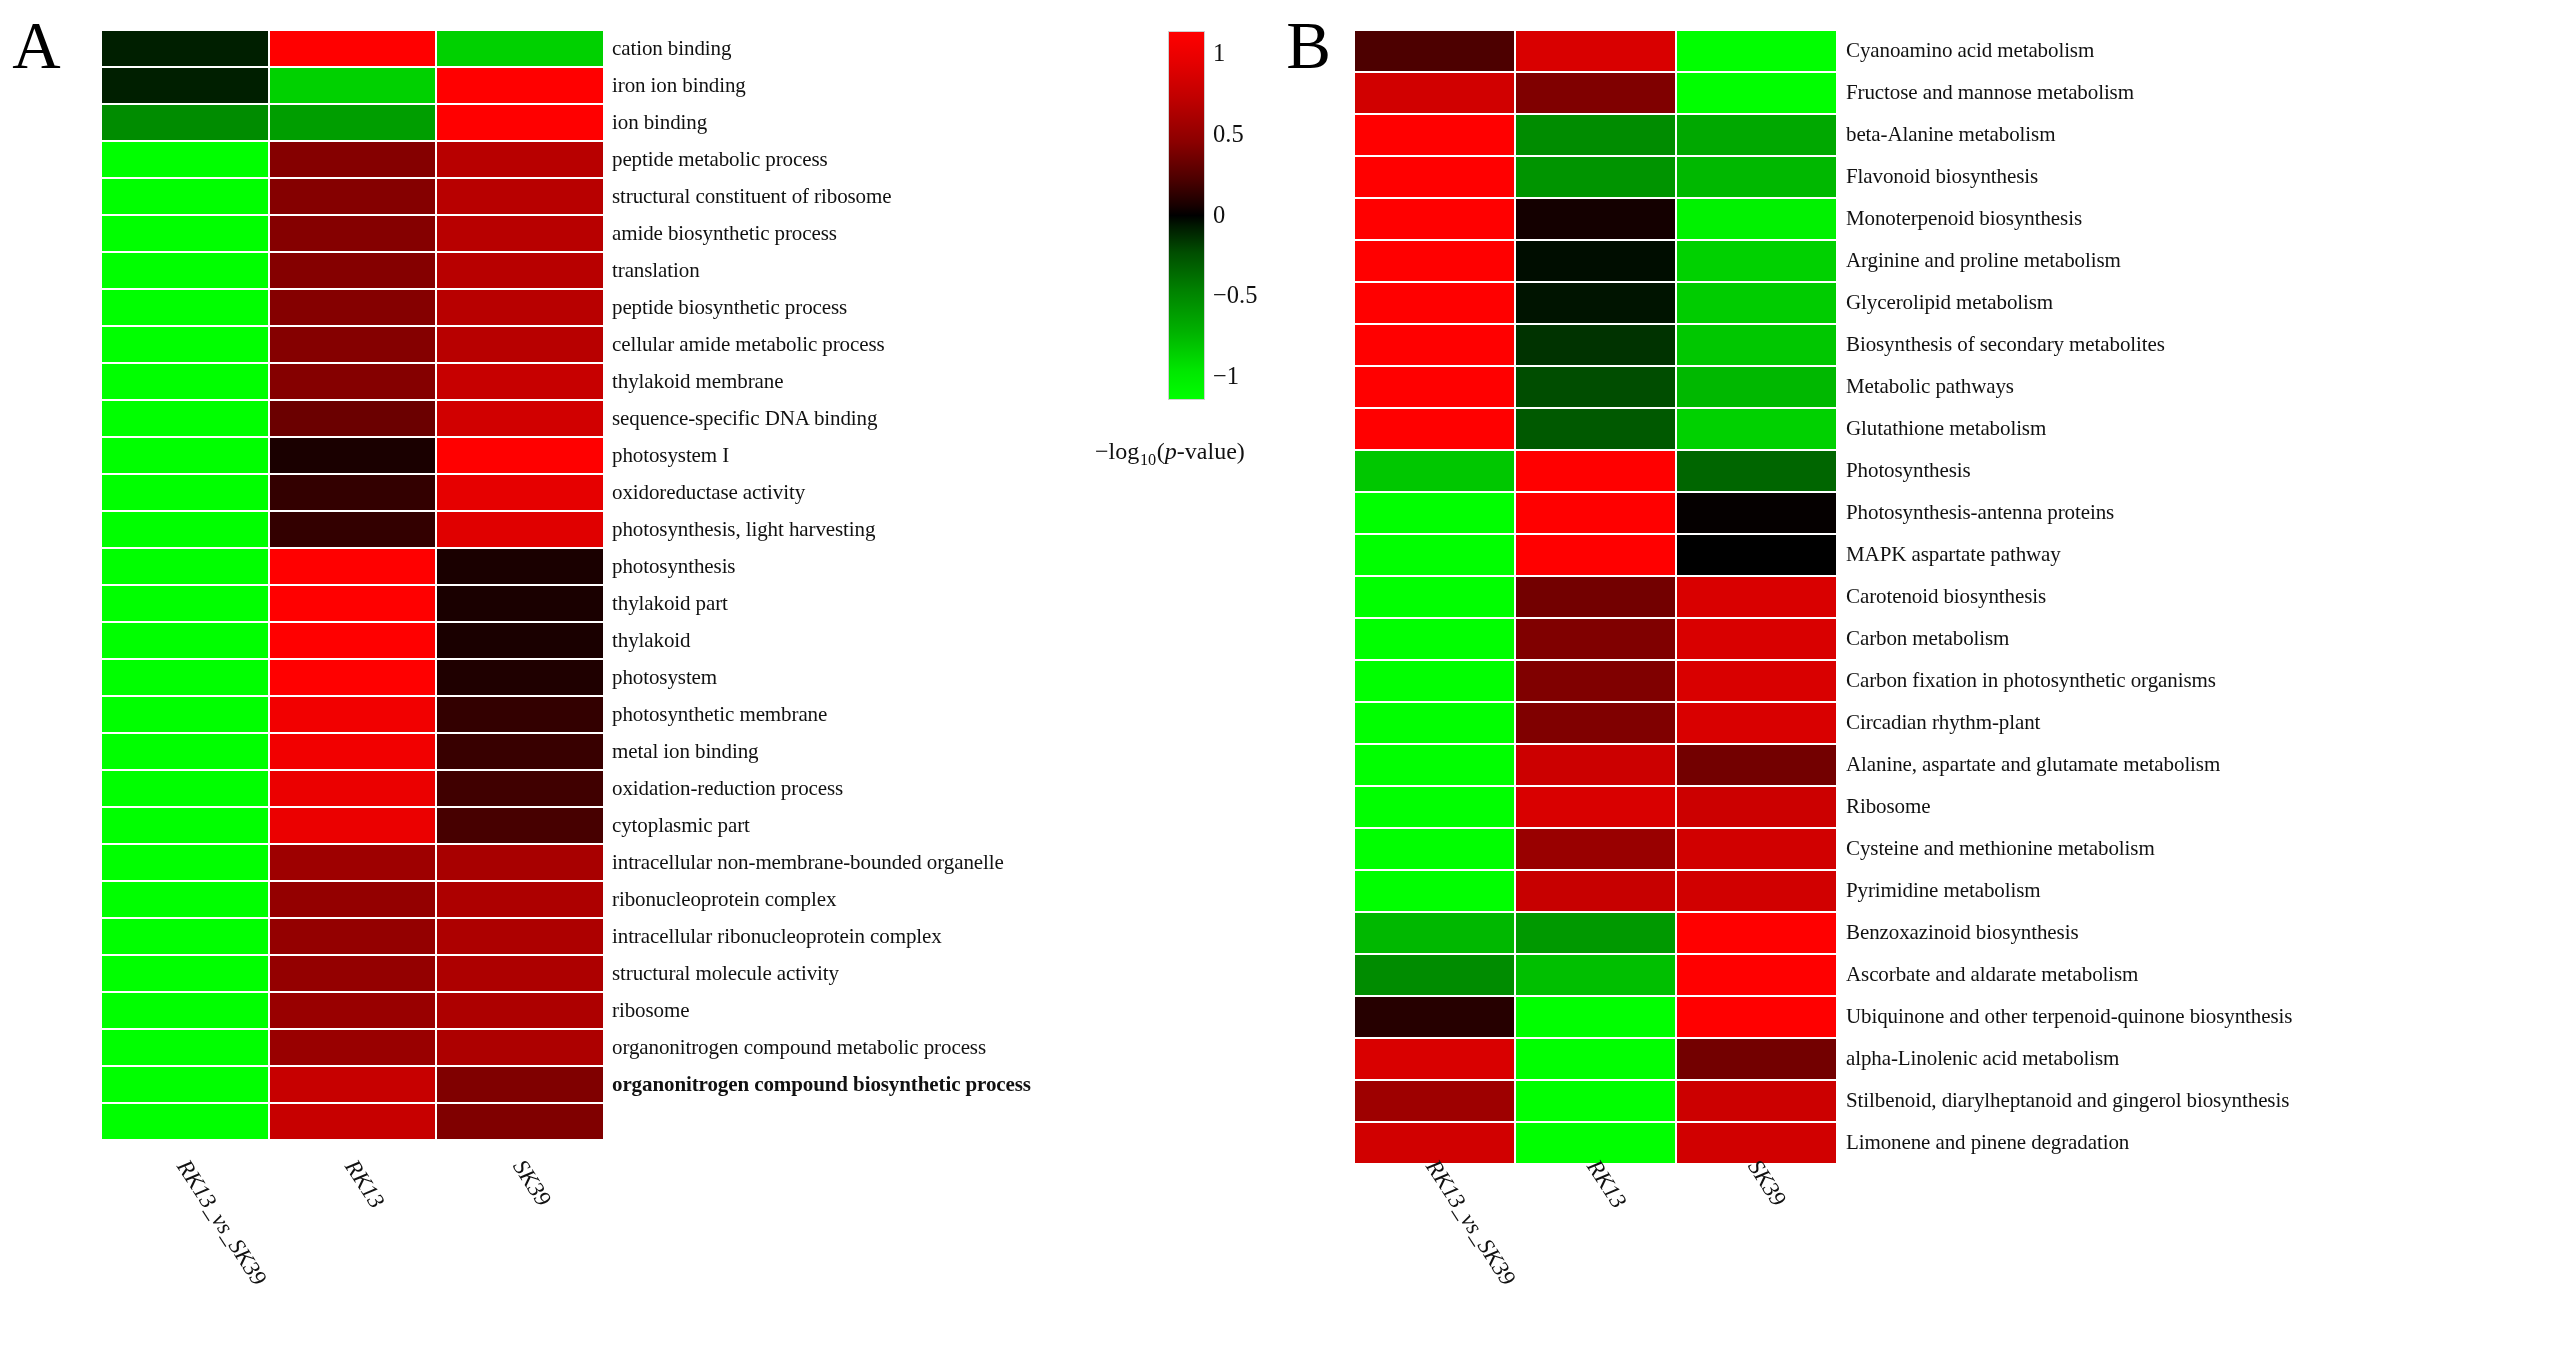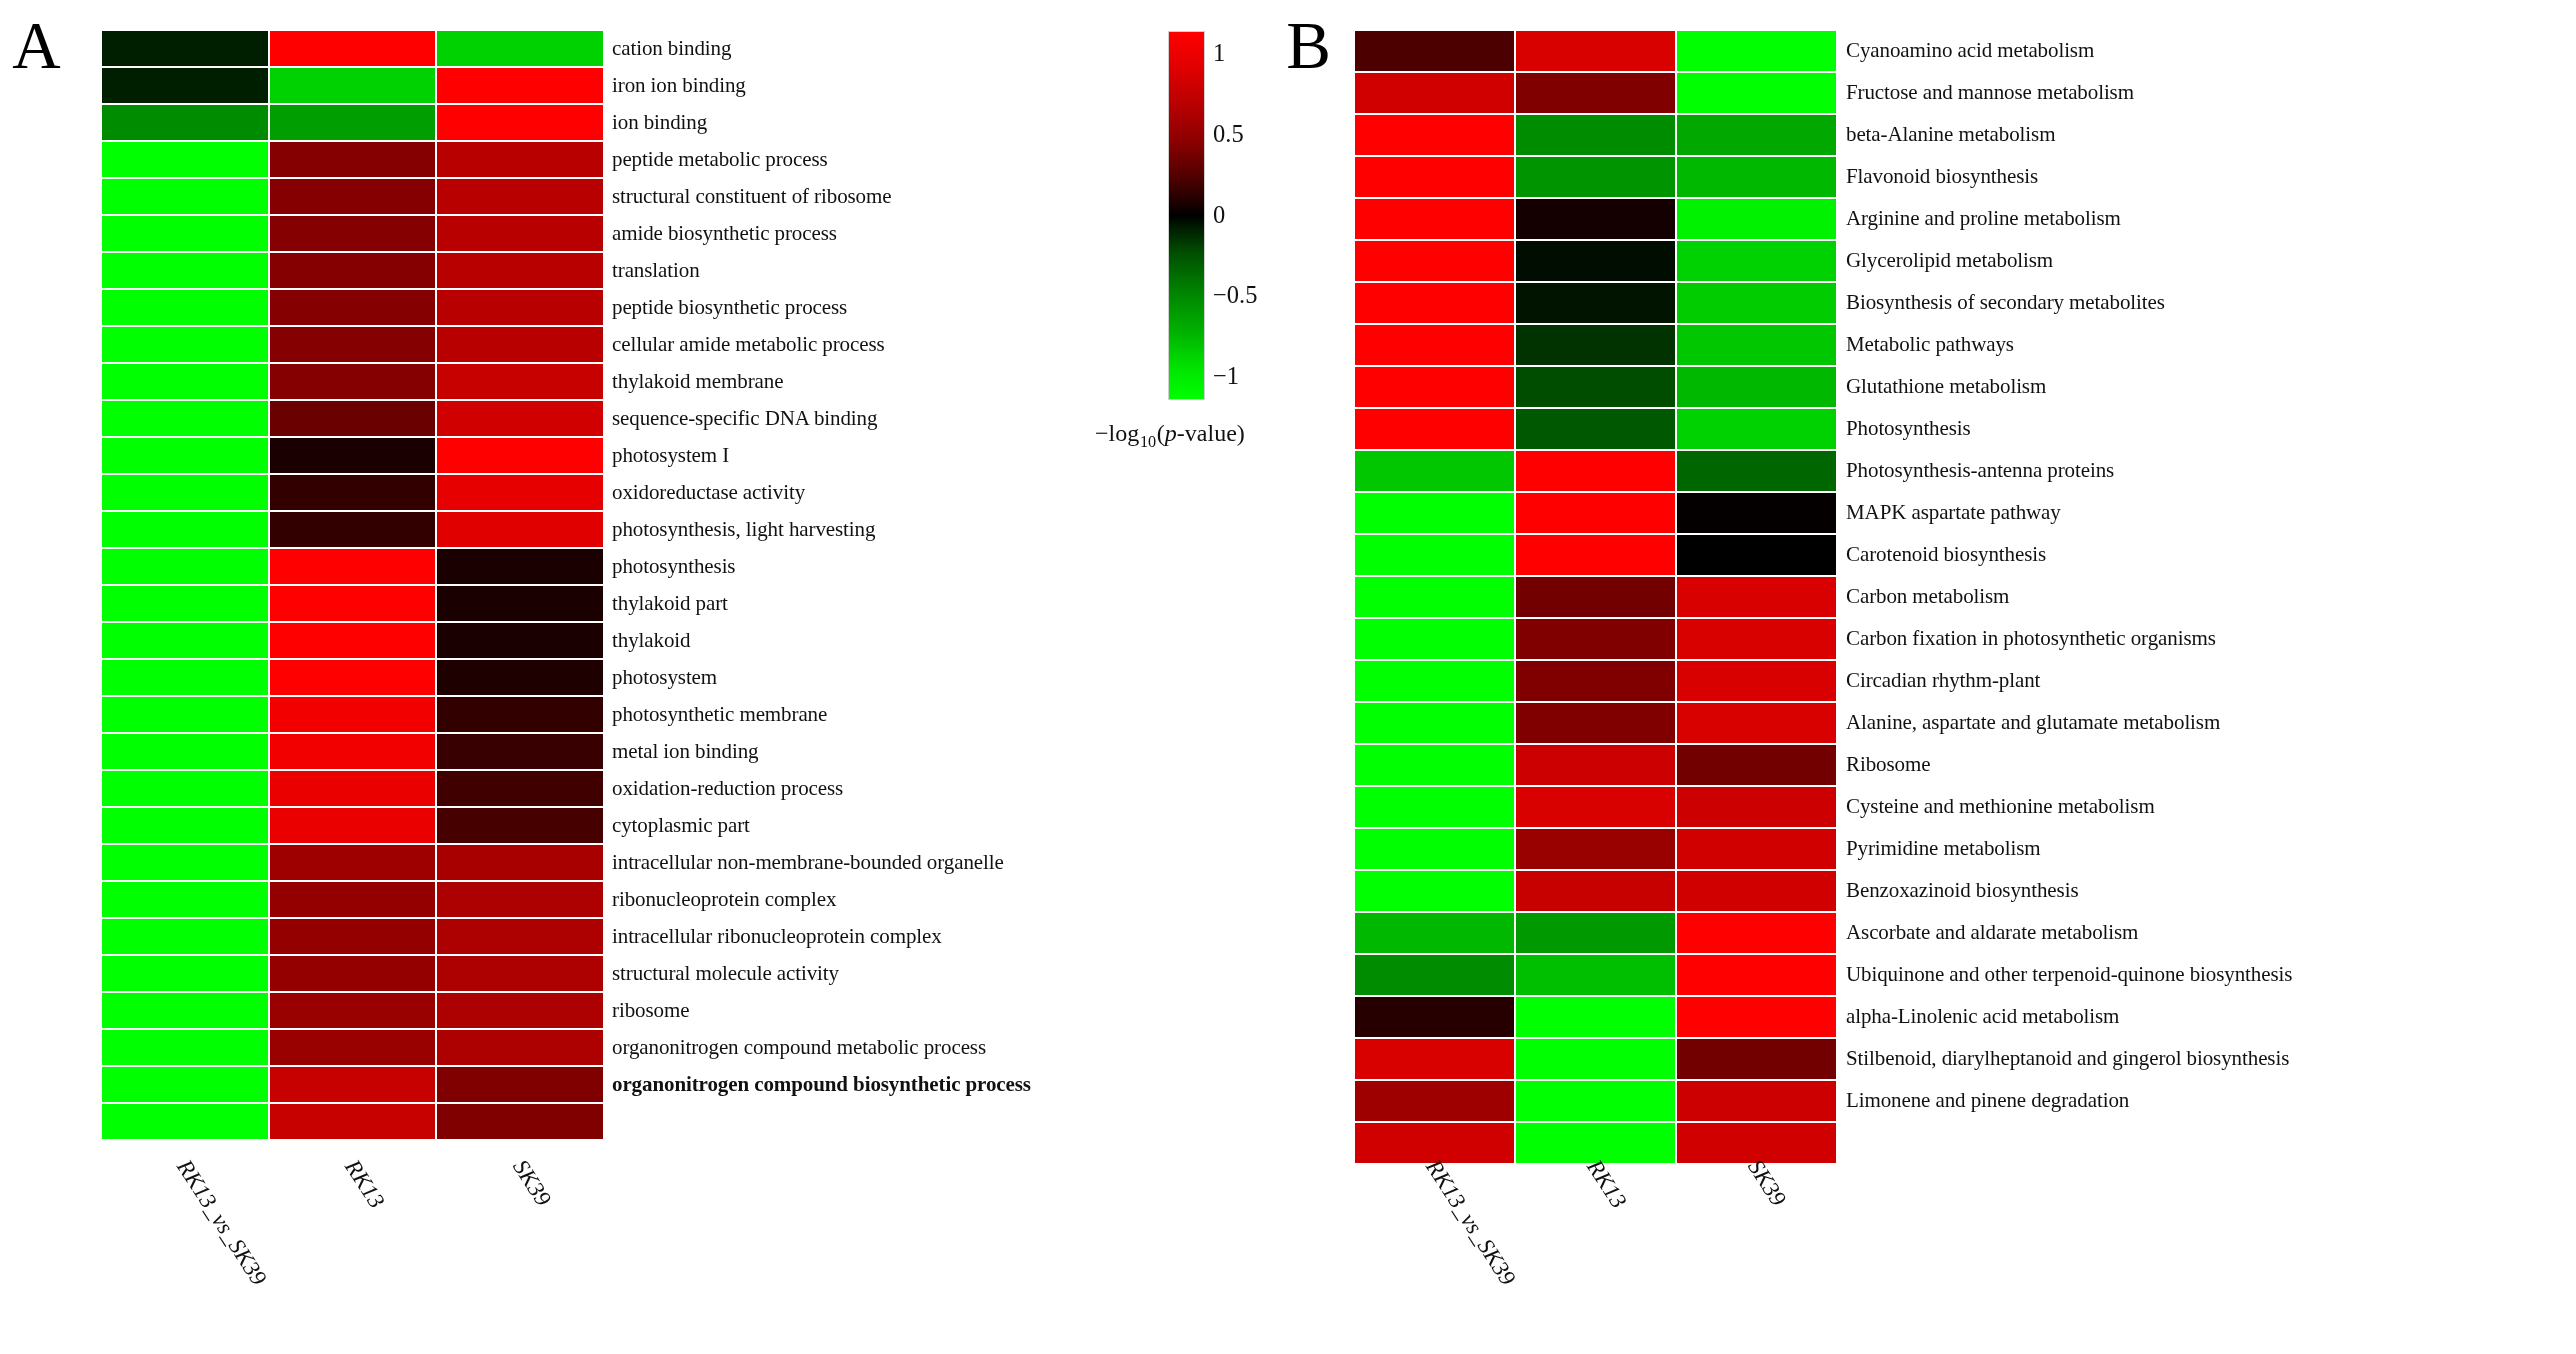--- a/index.html
+++ b/index.html
@@ -148,21 +148,21 @@
     position: absolute;
     left: 0;
     font-size: 24.5px;
     line-height: 1;
     color: #111;
     transform: translateY(-50%);
   }
   .cbar-caption {
     position: absolute;
     left: -73px;
-    top: 389px;
+    top: 407px;
     font-size: 24px;
     white-space: nowrap;
     color: #111;
   }
   .cbar-caption .sub {
     font-size: 16.3px;
     vertical-align: sub;
     padding: 0 0.7px;
   }
   .cbar-caption .ital { font-style: italic; }
@@ -523,20 +523,21 @@
           <div class="hm-cell" title="Limonene and pinene degradation / RK13_vs_SK39 = 0.82" style="background: rgb(209, 0, 0);"></div>
           <div class="hm-cell" title="Limonene and pinene degradation / RK13 = -1" style="background: rgb(0, 255, 0);"></div>
           <div class="hm-cell" title="Limonene and pinene degradation / SK39 = 0.82" style="background: rgb(209, 0, 0);"></div>
         </div>
       </div>
     <div class="rowlabels" id="labels-B">
         <div class="rowlabel" style="height: 42px;">Cyanoamino acid metabolism</div>
         <div class="rowlabel" style="height: 42px;">Fructose and mannose metabolism</div>
         <div class="rowlabel" style="height: 42px;">beta-Alanine metabolism</div>
         <div class="rowlabel" style="height: 42px;">Flavonoid biosynthesis</div>
+        <div class="rowlabel" style="height: 42px;">Monoterpenoid biosynthesis</div>
         <div class="rowlabel" style="height: 42px; text-align: right;">Arginine and proline metabolism</div>
         <div class="rowlabel" style="height: 42px;">Glycerolipid metabolism</div>
         <div class="rowlabel" style="height: 42px;">Biosynthesis of secondary metabolites</div>
         <div class="rowlabel" style="height: 42px;">Metabolic pathways</div>
         <div class="rowlabel" style="height: 42px;">Glutathione metabolism</div>
         <div class="rowlabel" style="height: 42px;">Photosynthesis</div>
         <div class="rowlabel" style="height: 42px;">Photosynthesis-antenna proteins</div>
         <div class="rowlabel" style="height: 42px;">MAPK aspartate pathway</div>
         <div class="rowlabel" style="height: 42px;">Carotenoid biosynthesis</div>
         <div class="rowlabel" style="height: 42px;">Carbon metabolism</div>

